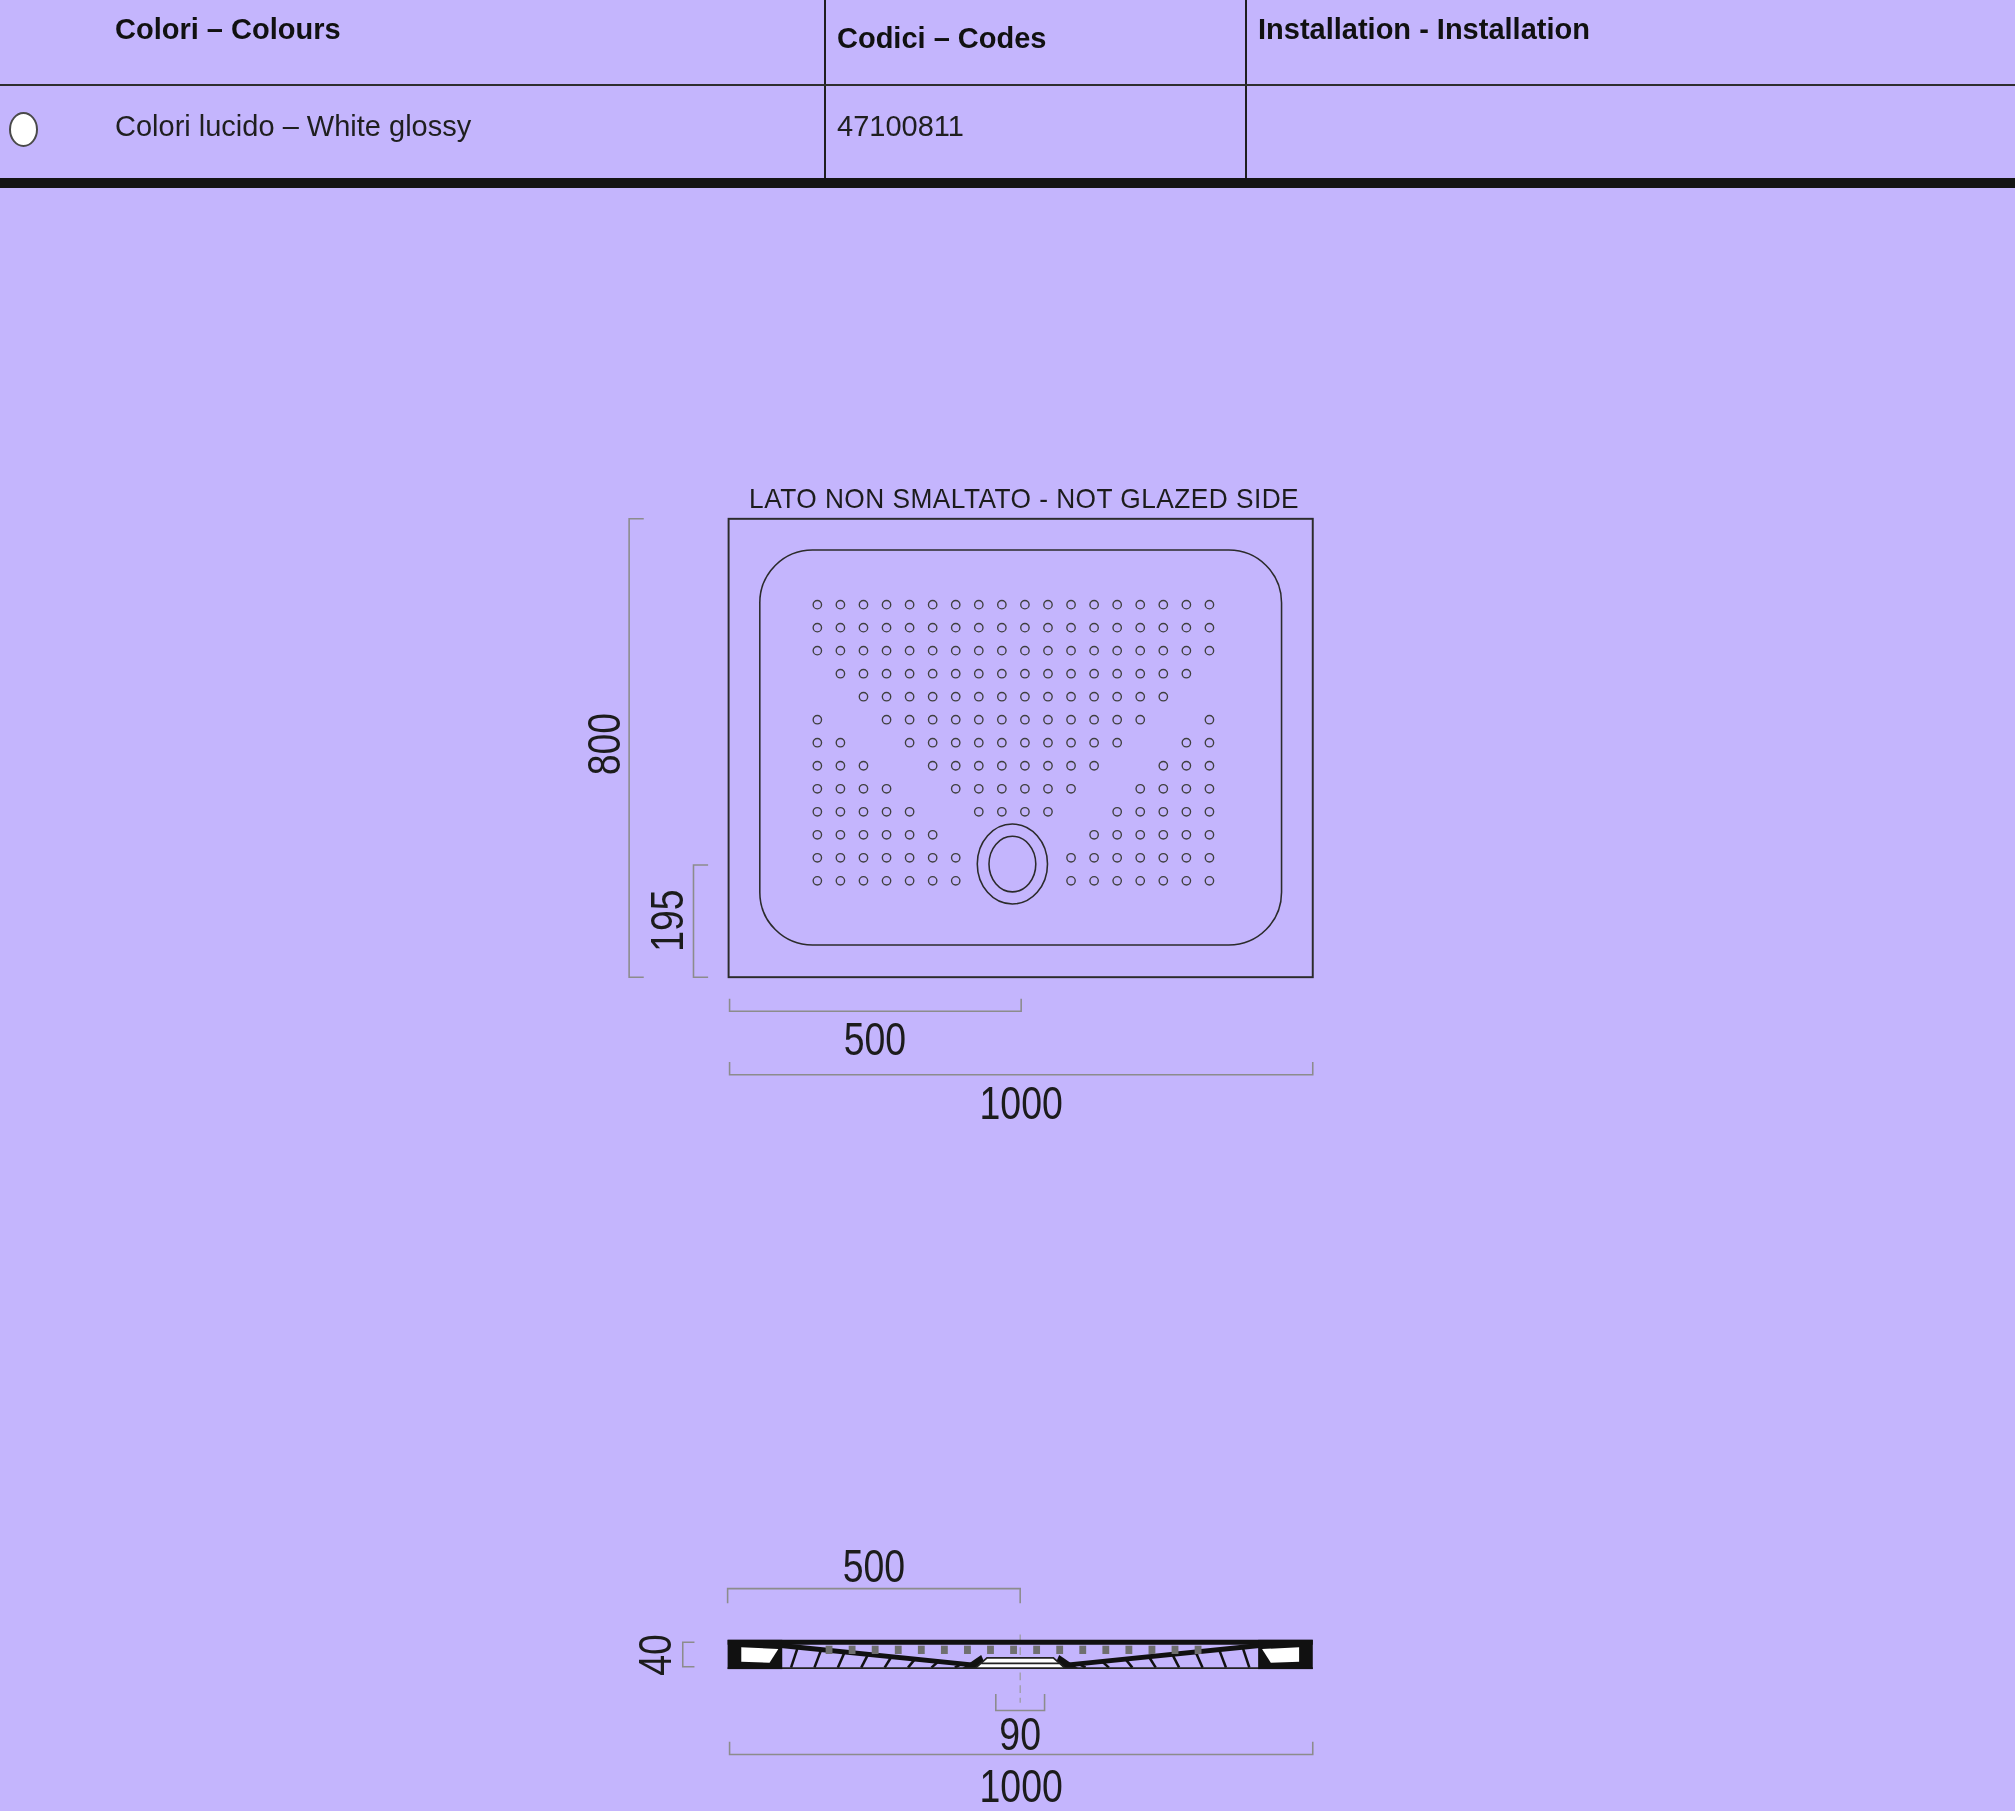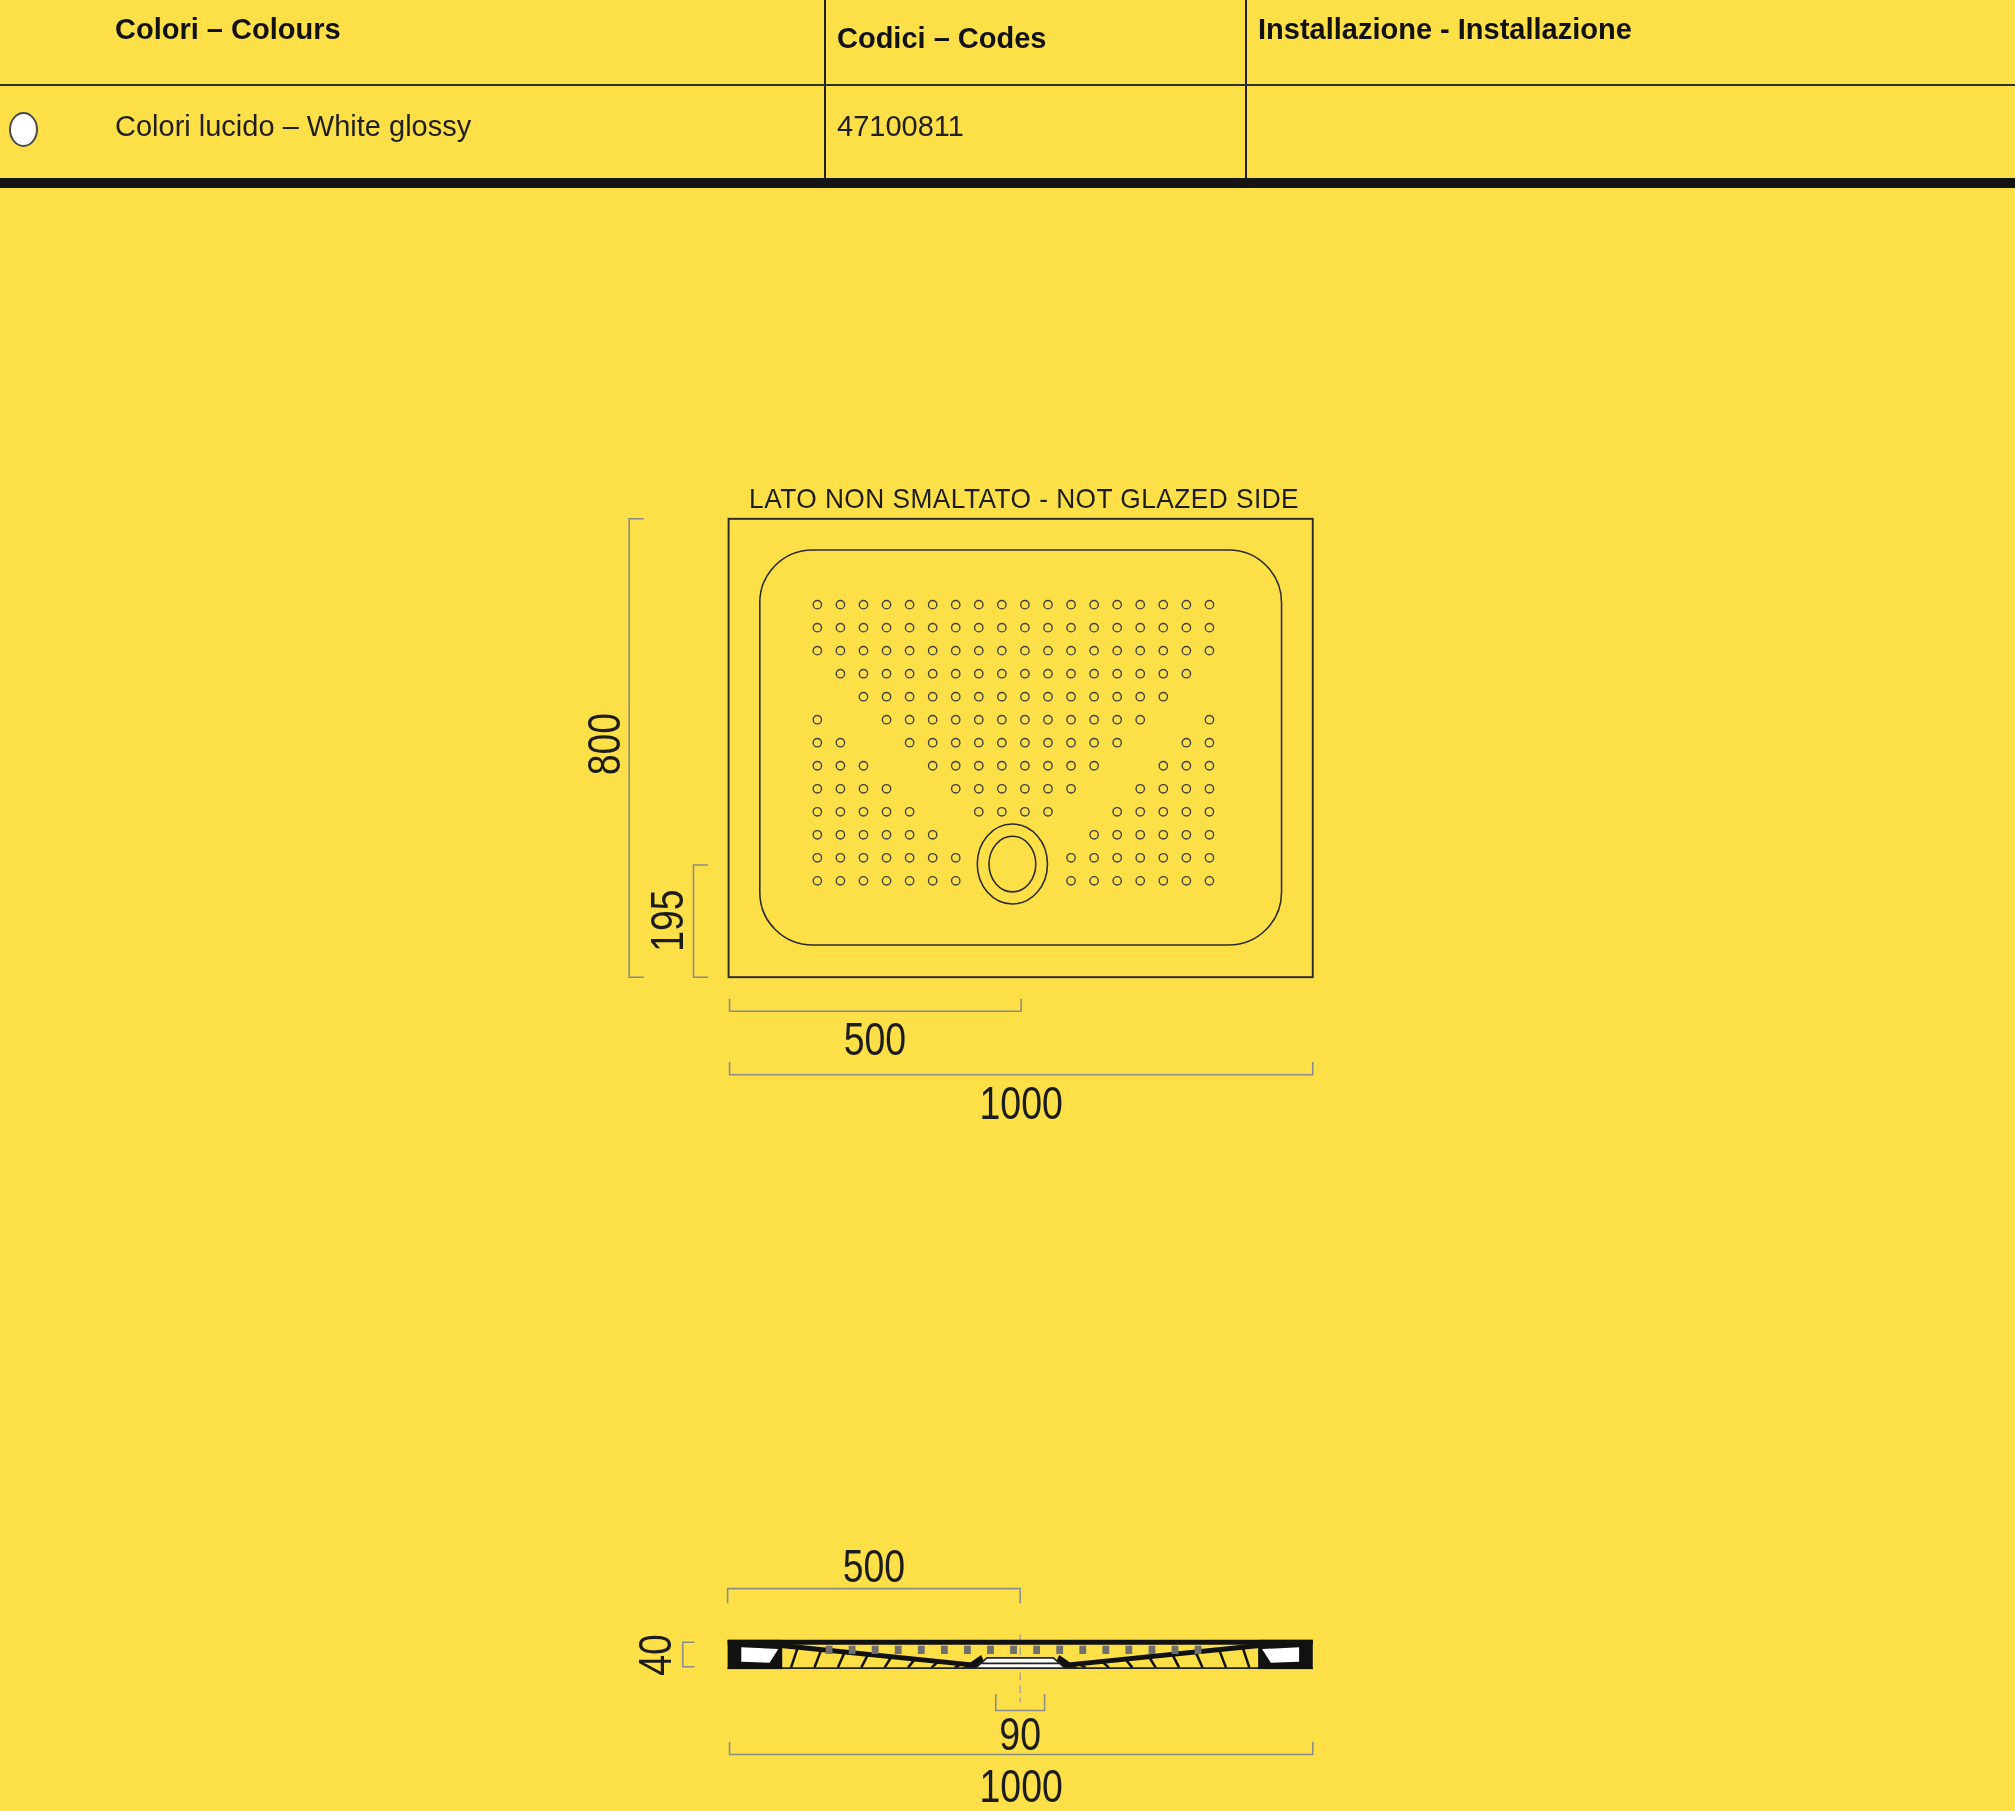--- a/index.html
+++ b/index.html
@@ -1,19 +1,19 @@
 <!DOCTYPE html>
 <html><head>
 <meta charset="utf-8">
 <style>
   html,body{margin:0;padding:0;background:#ffffff;}
   #canvas{
     position:relative;
     width:2016px;height:1811px;
-    background:#fde047;
+    background:#c4b5fd;
     font-family:"Liberation Sans","DejaVu Sans",sans-serif;
     color:#1a1a1a;
     overflow:hidden;
   }
   
   .abs{position:absolute;}
   .tbl-text{font-size:29px;line-height:35px;white-space:nowrap;color:#1f1f1f;}
   .tbl-head{font-weight:700;color:#111;}
   .vline{width:2px;background:#1f1f1f;top:0;height:178px;}
   .hline{left:0;width:2016px;height:2px;background:#2e2e2e;top:84px;}
@@ -43,21 +43,21 @@
 
 <div id="canvas">
 
   <div class="abs vline" style="left:824px;"></div>
   <div class="abs vline" style="left:1245px;"></div>
   <div class="abs hline"></div>
   <div class="abs thickbar"></div>
 
   <div class="abs tbl-text tbl-head" style="left:115px;top:11.7px;">Colori – Colours</div>
   <div class="abs tbl-text tbl-head" style="left:837px;top:21px;">Codici – Codes</div>
-  <div class="abs tbl-text tbl-head" style="left:1258px;top:11.7px;">Installazione - Installazione</div>
+  <div class="abs tbl-text tbl-head" style="left:1258px;top:11.7px;">Installation - Installation</div>
 
   <div class="abs swatch"></div>
   <div class="abs tbl-text" style="left:115px;top:109px;">Colori lucido – White glossy</div>
   <div class="abs tbl-text" style="left:837px;top:109px;">47100811</div>
 
   <svg width="2016" height="1811" viewBox="0 0 2067 1857">
 
     <g>
       <text class="titletext" text-anchor="middle" transform="translate(1050,521) scale(0.93,1)">LATO NON SMALTATO - NOT GLAZED SIDE</text>
 

